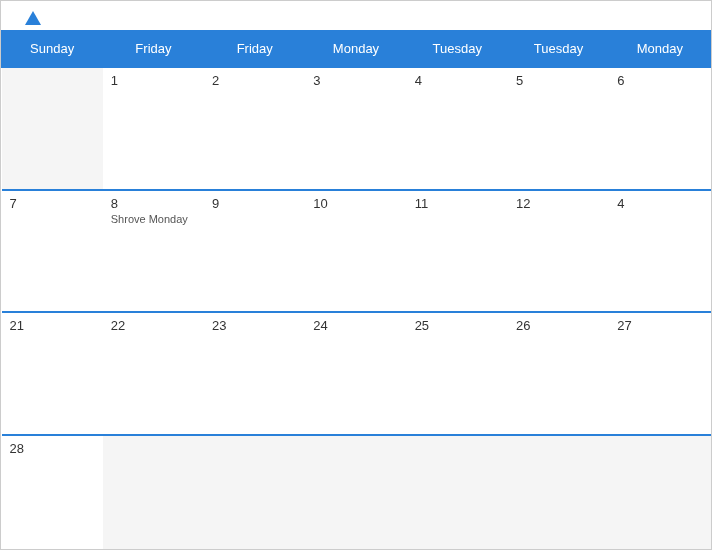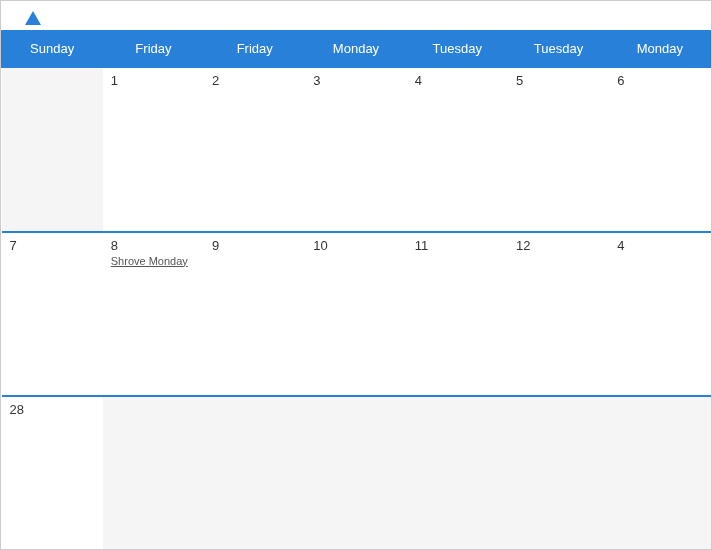--- a/index.html
+++ b/index.html
@@ -96,21 +96,20 @@
     }
     .day-num {
       display: block;
       font-size: 13px;
     }
     .event-text {
       font-size: 11px;
       color: #555;
       display: block;
       margin-top: 2px;
-      text-decoration: underline;
     }
     .last-row td {
       height: 65px;
       margin-top: 31px;
     }
   </style>
 </head>
 <body>
 
 <div class="calendar-container">
@@ -179,20 +178,43 @@
           <td>
             <span class="day-num">11</span>
           </td>
           <td>
             <span class="day-num">12</span>
           </td>
           <td>
             <span class="day-num">4</span>
           </td>
         </tr>
+        <tr class="week-row">
+          <td>
+            <span class="day-num">21</span>
+          </td>
+          <td>
+            <span class="day-num">22</span>
+          </td>
+          <td>
+            <span class="day-num">23</span>
+          </td>
+          <td>
+            <span class="day-num">24</span>
+          </td>
+          <td>
+            <span class="day-num">25</span>
+          </td>
+          <td>
+            <span class="day-num">26</span>
+          </td>
+          <td>
+            <span class="day-num">27</span>
+          </td>
+        </tr>
         <tr class="week-row last-row">
           <td>
             <span class="day-num">28</span>
           </td>
           <td class="empty"></td>
           <td class="empty"></td>
           <td class="empty"></td>
           <td class="empty"></td>
           <td class="empty"></td>
           <td class="empty"></td>

